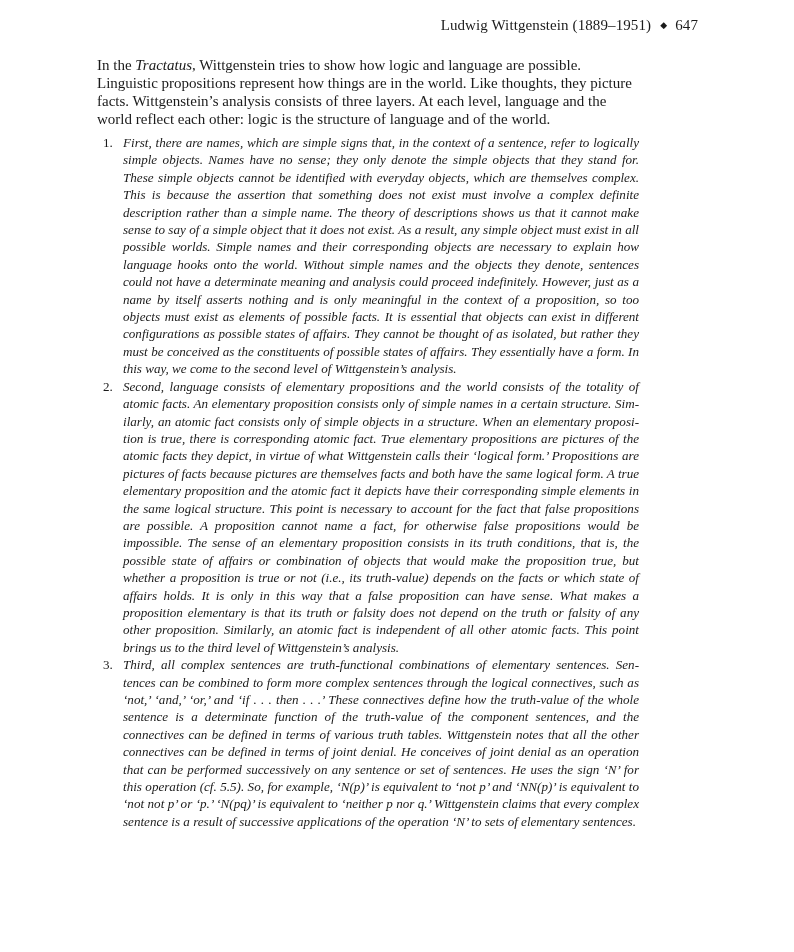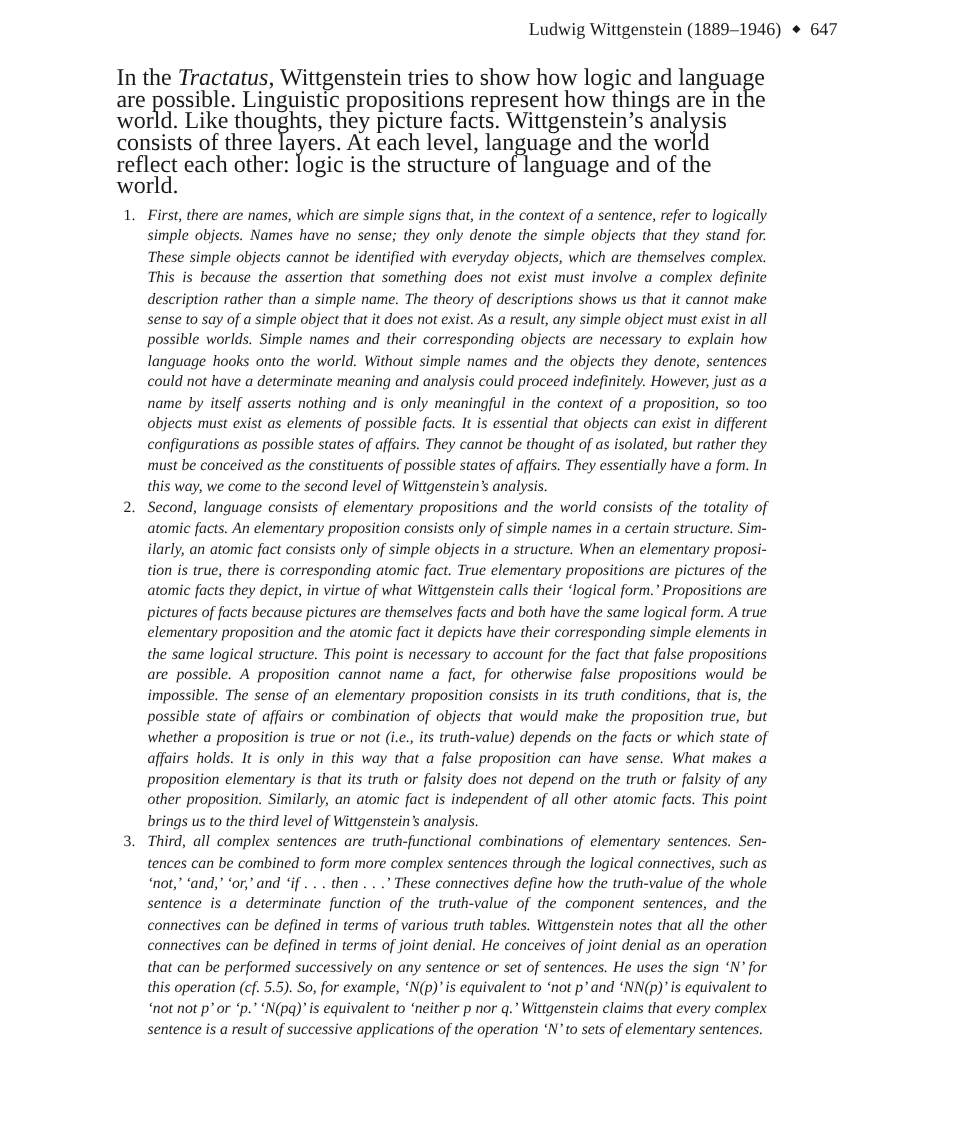--- a/index.html
+++ b/index.html
@@ -14,39 +14,39 @@
     }
     .running-head .diamond { font-size: 9px; margin: 0 8px 0 9px; vertical-align: 2px; }
     .content {
       position: absolute; left: 97px; top: 56px; width: 542px;
     }
     h1.section-title {
       font-size: 21px; font-weight: bold; margin: 0 0 2px 0; line-height: 26px;
       letter-spacing: -0.1px;
     }
     p.intro {
-      font-size: 20px; line-height: 18px; margin: 0 0 6px 0;
+      font-size: 15px; line-height: 18px; margin: 0 0 6px 0;
     }
     ol.levels {
       list-style: none; margin: 0; padding: 0;
     }
     ol.levels li {
       position: relative; padding-left: 26px;
       font-style: italic; font-size: 13.1px; line-height: 17.4px;
       text-align: justify; hyphens: manual;
     }
     ol.levels li .num {
       position: absolute; left: 6px; top: 0; font-style: normal;
     }
   </style>
 </head>
 <body>
 
 <div class="running-head">
-  <span>Ludwig Wittgenstein (1889–1946)</span><span class="diamond">◆</span><span>647</span>
+  <span>Ludwig Wittgenstein (1889–1951)</span><span class="diamond">◆</span><span>647</span>
 </div>
 
 <div class="content">
   <p class="intro"><span>In the </span><i>Tractatus</i><span>, Wittgenstein tries to show how logic and language are possible. Linguistic propositions represent how things are in the world. Like thoughts, they picture facts. Wittgenstein’s analysis consists of three layers. At each level, language and the world reflect each other: logic is the structure of language and of the world.</span></p>
 
   <ol class="levels">
     <li>
       <span class="num">1.</span>
       <span>First, there are names, which are simple signs that, in the context of a sentence, refer to logically simple objects. Names have no sense; they only denote the simple objects that they stand for. These simple objects cannot be identified with everyday objects, which are themselves complex. This is because the assertion that something does not exist must involve a complex definite description rather than a simple name. The theory of descriptions shows us that it cannot make sense to say of a simple object that it does not exist. As a result, any simple object must exist in all possible worlds. Simple names and their corresponding objects are necessary to explain how language hooks onto the world. Without simple names and the objects they denote, sentences could not have a determinate meaning and analysis could proceed indefinitely. However, just as a name by itself asserts nothing and is only meaningful in the context of a proposition, so too objects must exist as elements of pos­sible facts. It is essential that objects can exist in different configurations as possible states of affairs. They cannot be thought of as isolated, but rather they must be conceived as the constituents of pos­sible states of affairs. They essentially have a form. In this way, we come to the second level of Wittgenstein’s analysis.</span>
     </li>

